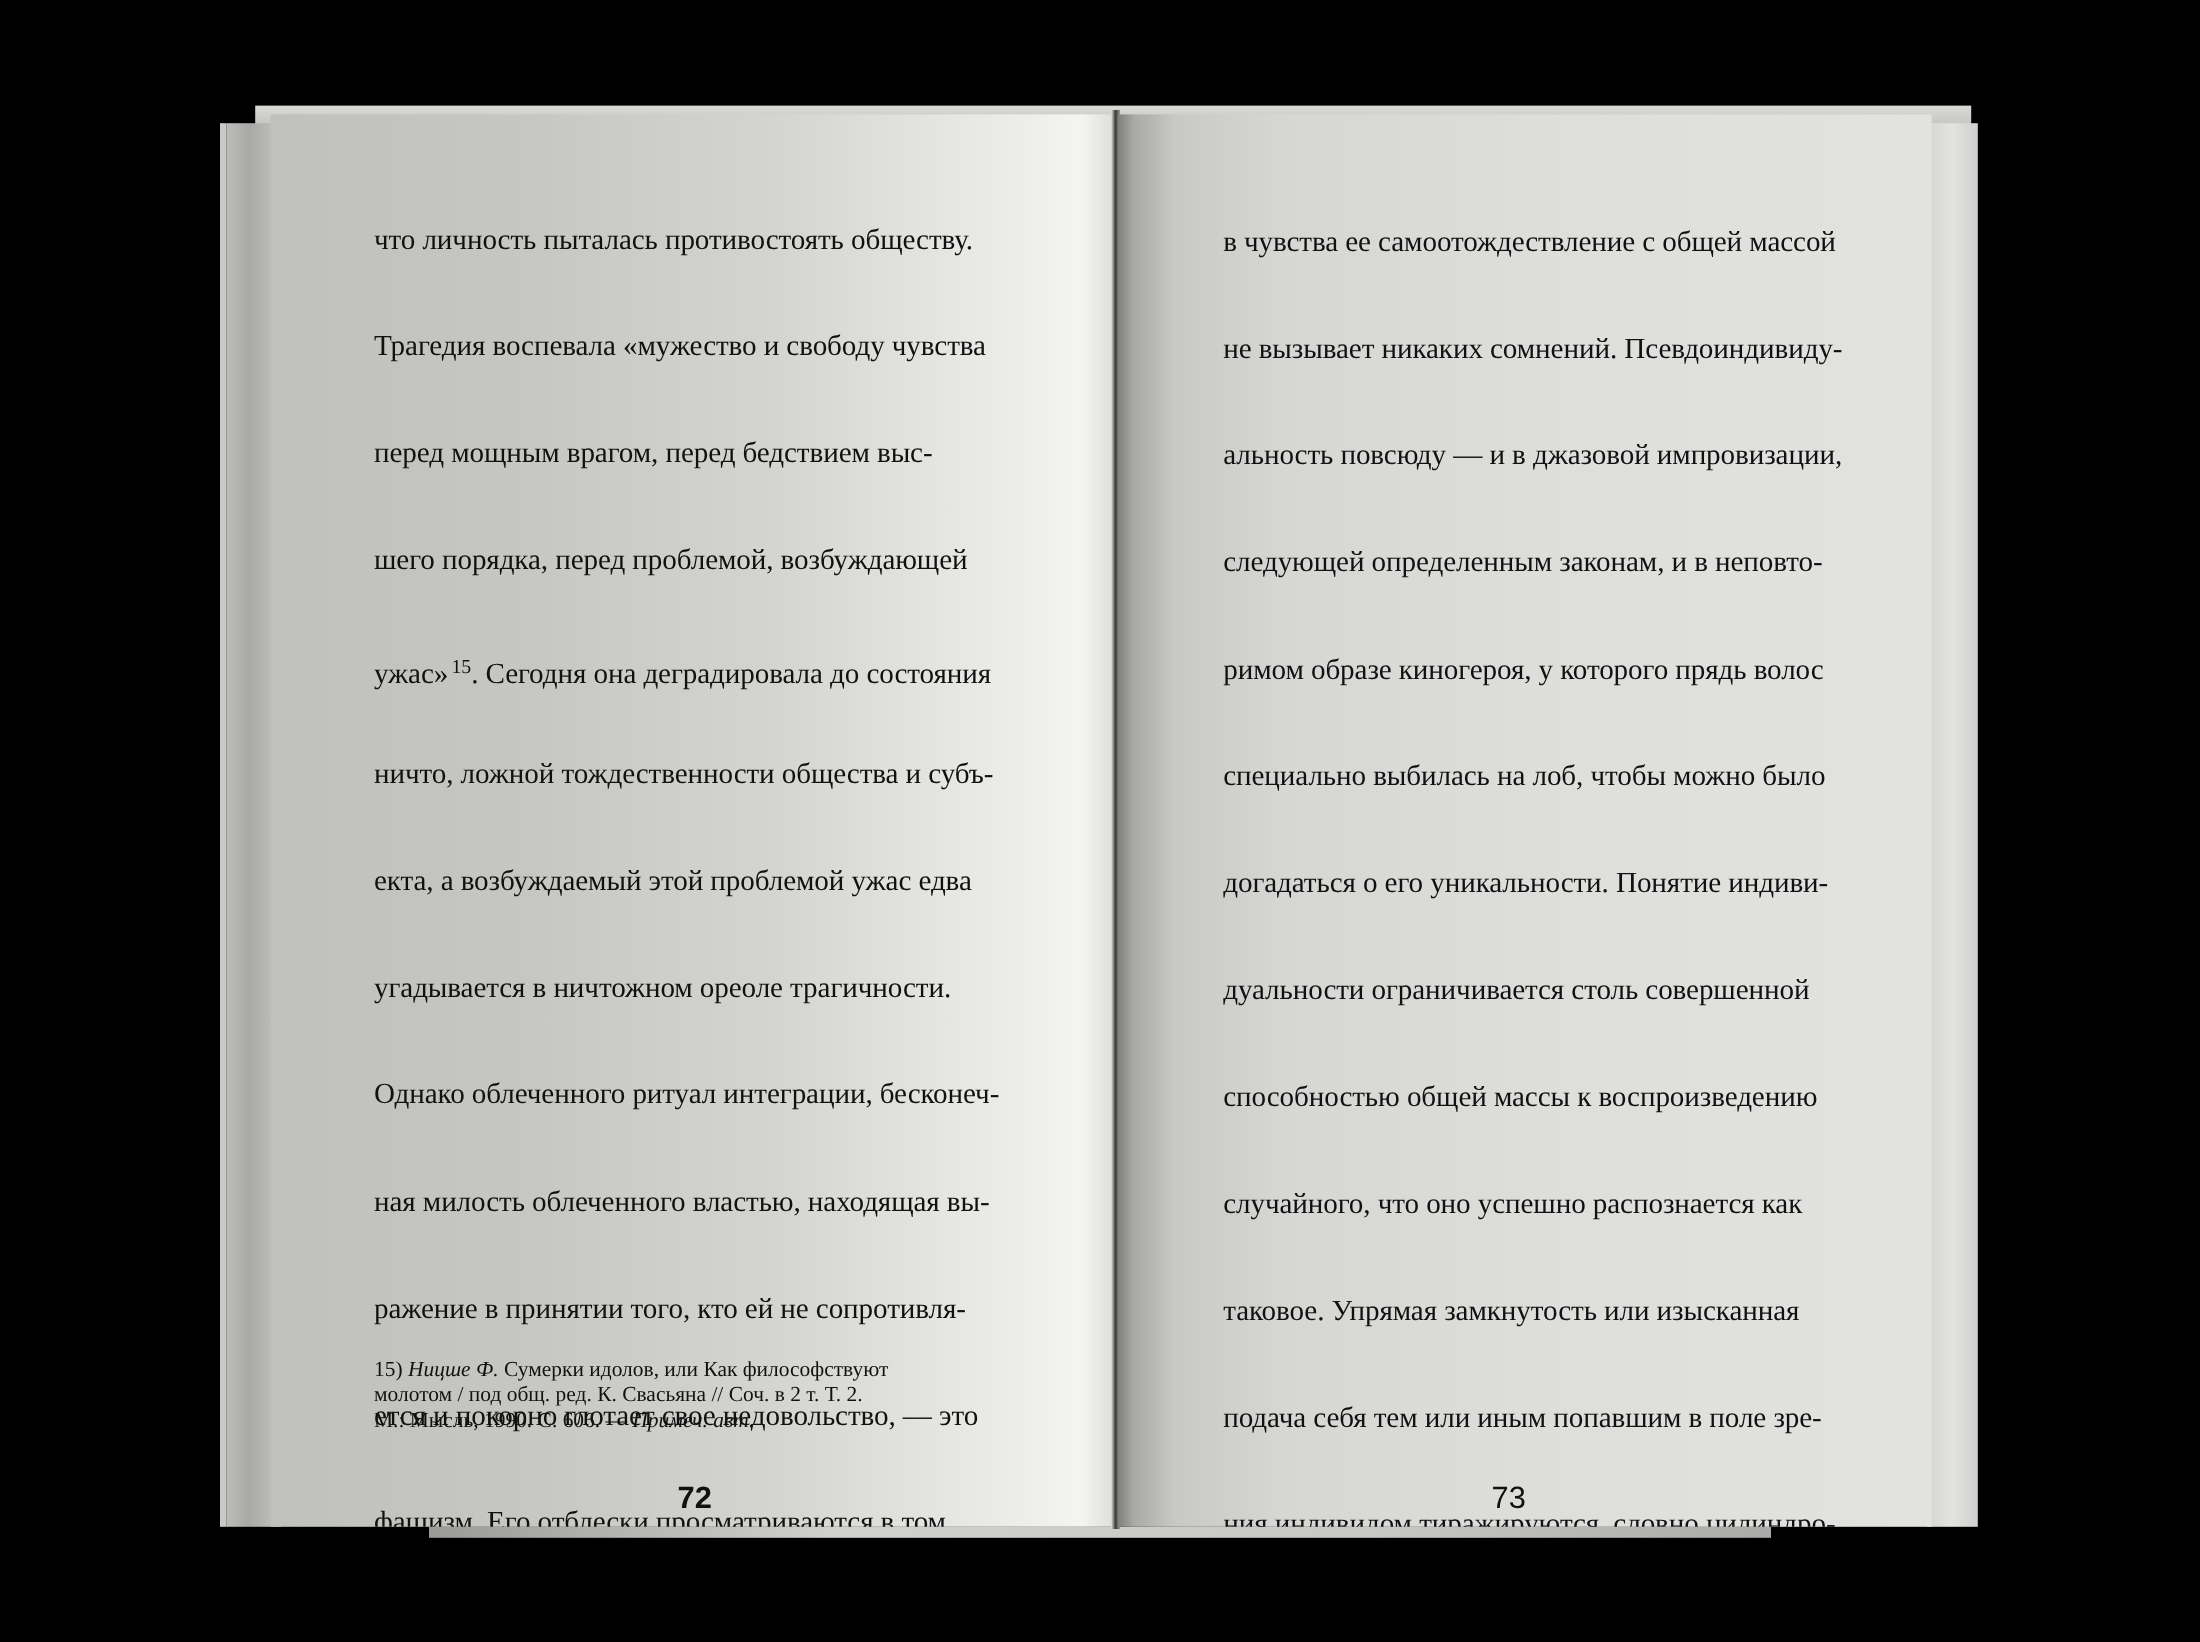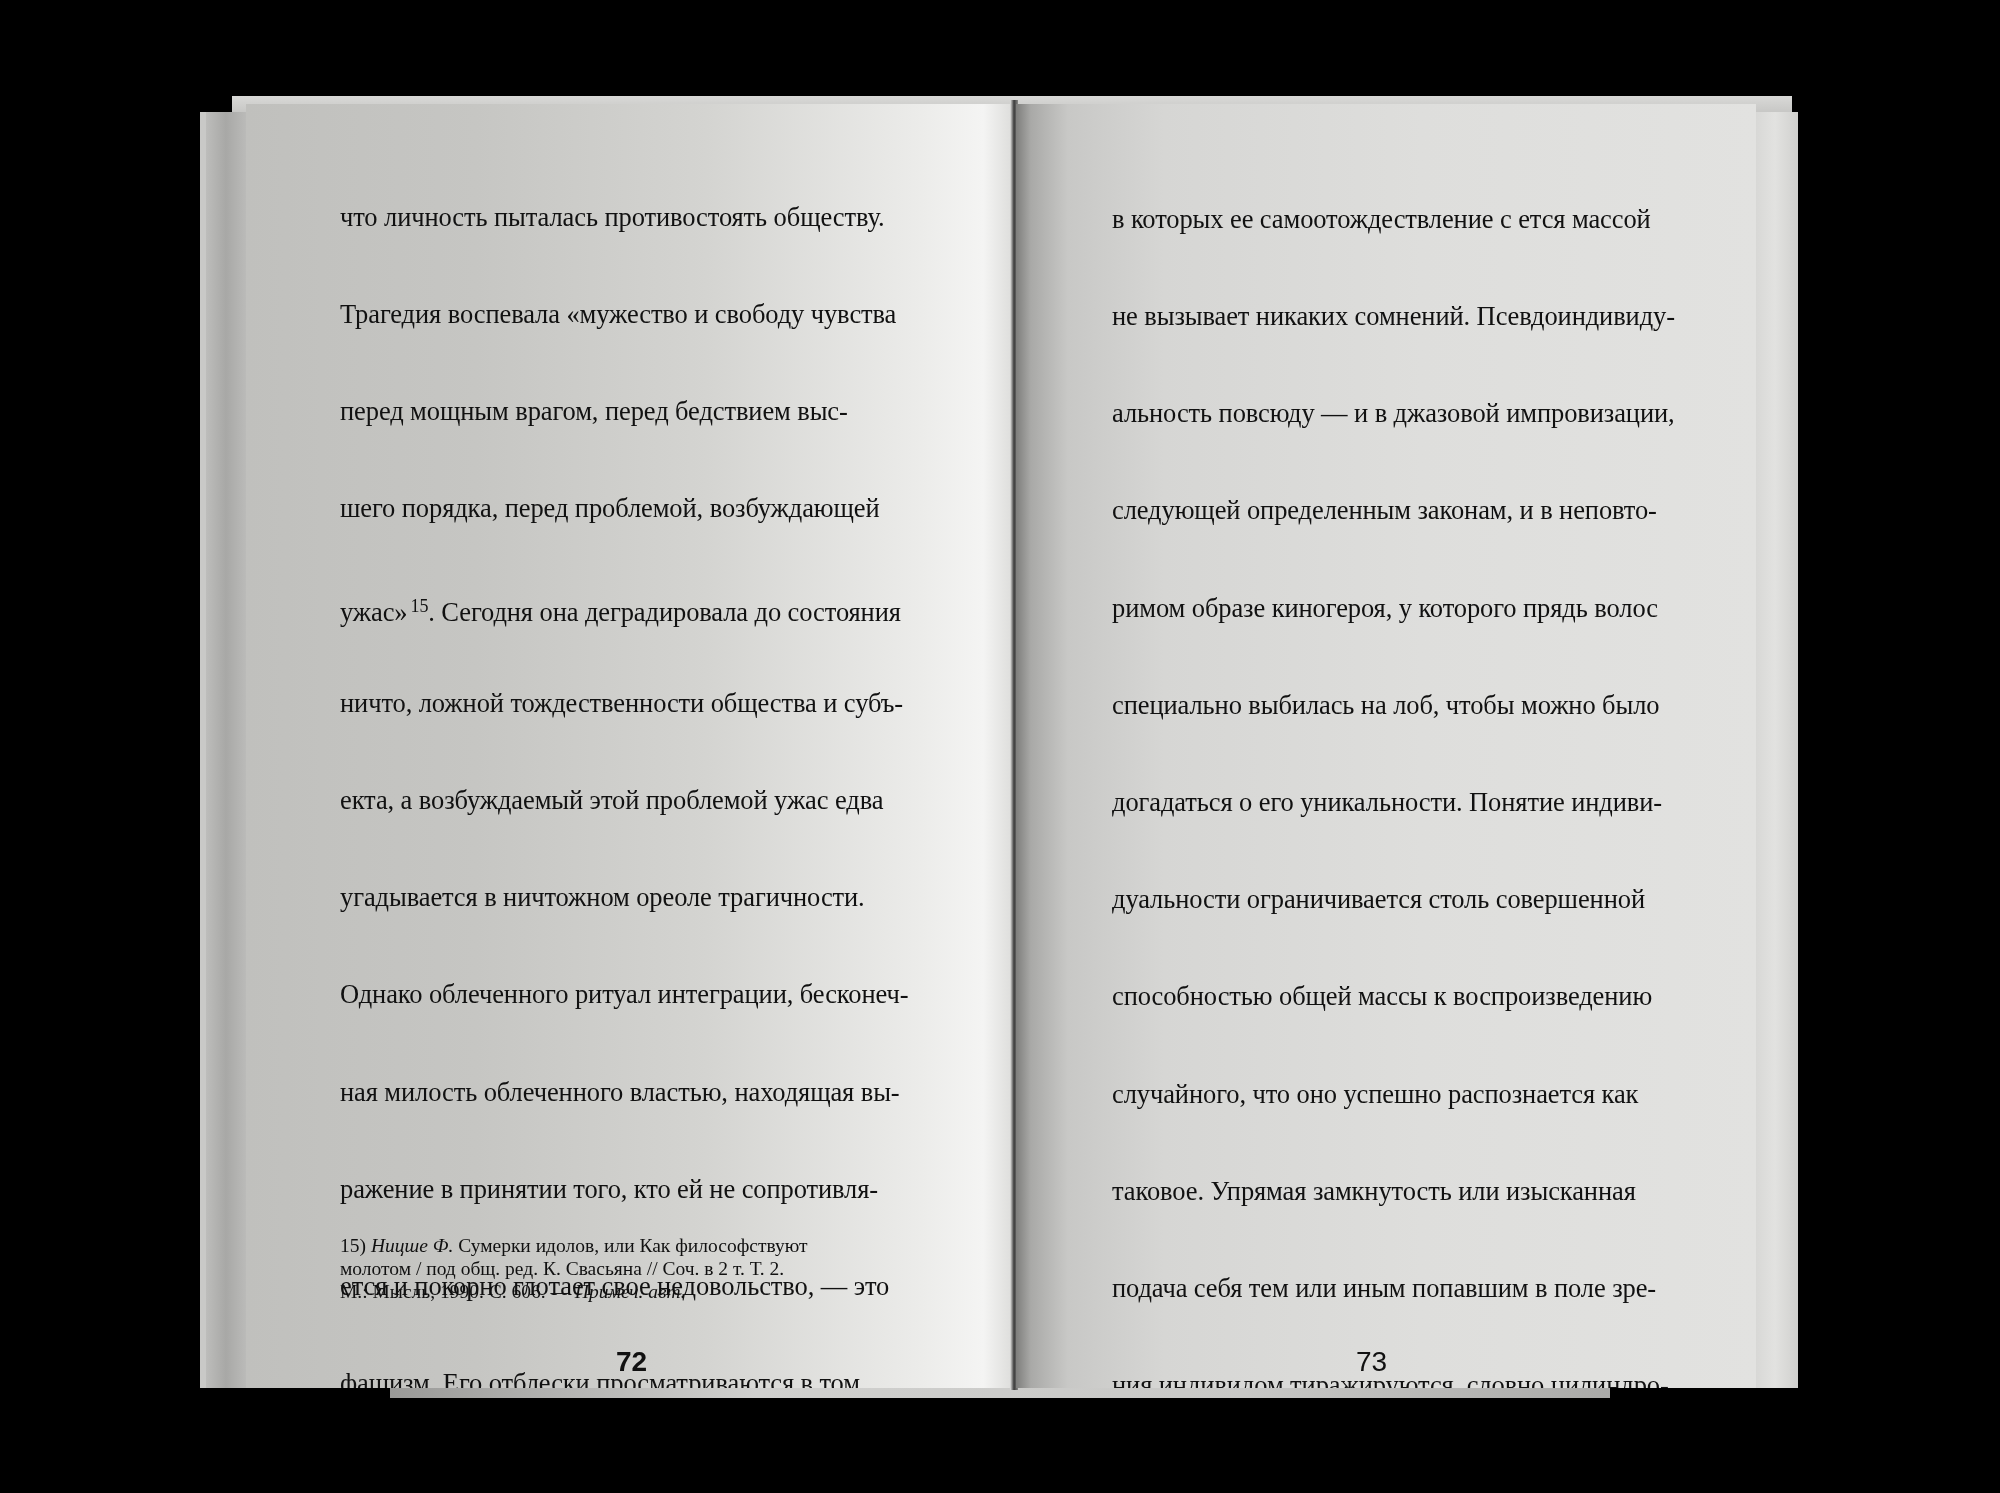--- a/index.html
+++ b/index.html
@@ -114,21 +114,21 @@
 <span>молотом / под общ. ред. К. Свасьяна // Соч. в 2 т. Т. 2.</span>
 <span>М.: Мысль, 1990. С. 606. — </span><i>Примеч. авт.</i></div>
 
     <div class="pnum pnum-left">72</div>
   </div>
 
   <div class="spine"></div>
 
   <div class="page page-right">
     <div class="col col-right">
-      <span class="line">в которых ее самоотождествление с ется массой</span>
+      <span class="line">в чувства ее самоотождествление с общей массой</span>
       <span class="line">не вызывает никаких сомнений. Псевдоиндивиду-</span>
       <span class="line">альность повсюду — и в джазовой импровизации,</span>
       <span class="line">следующей определенным законам, и в неповто-</span>
       <span class="line">римом образе киногероя, у которого прядь волос</span>
       <span class="line">специально выбилась на лоб, чтобы можно было</span>
       <span class="line">догадаться о его уникальности. Понятие индиви-</span>
       <span class="line">дуальности ограничивается столь совершенной</span>
       <span class="line">способностью общей массы к воспроизведению</span>
       <span class="line">случайного, что оно успешно распознается как</span>
       <span class="line">таковое. Упрямая замкнутость или изысканная</span>

